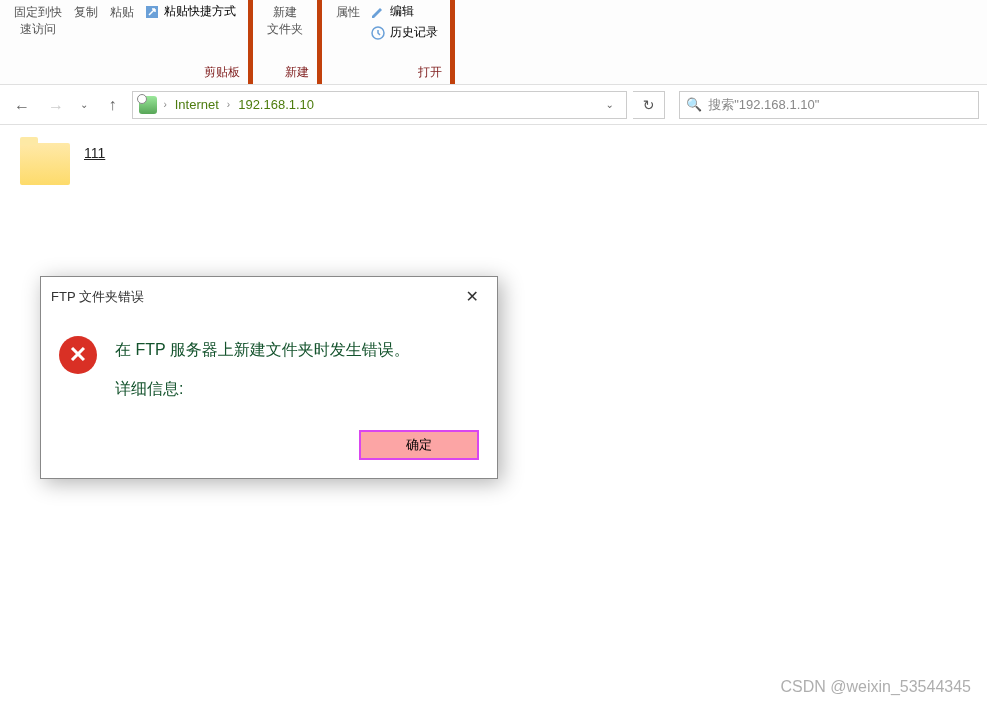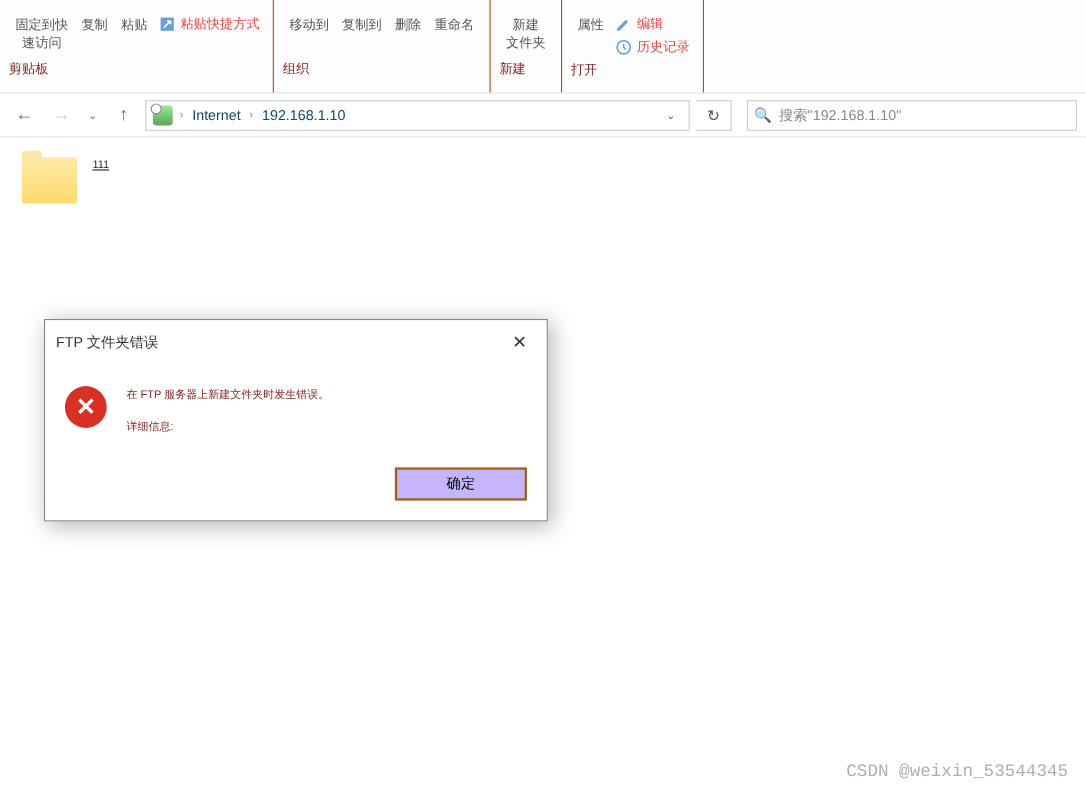--- a/index.html
+++ b/index.html
@@ -1,58 +1,58 @@
 <!DOCTYPE html>
 <html><head>
   <meta charset="utf-8">
   <style>
     * { box-sizing: border-box; margin: 0; padding: 0; }
     body { font-family: "Microsoft YaHei", "Segoe UI", sans-serif; font-size: 13px; background: #fff; color: #333; width: 987px; height: 720px; overflow: hidden; position: relative; }
     
     .ribbon { display: flex; border-bottom: 1px solid #e0e0e0; height: 85px; background: #fdfdfd; }
-    .ribbon-group { display: flex; flex-direction: column; align-items: flex-start; border-right: 1px solid #c2410c; padding: 10px 8px; }
+    .ribbon-group { display: flex; flex-direction: column; align-items: flex-end; border-right: 5px solid #c2410c; padding: 0 8px; }
     .ribbon-group-items { display: flex; flex: 1; align-items: flex-start; padding-top: 2px; }
     .ribbon-group-label { font-size: 12px; color: #7f1d1d; padding: 3px 0; }
     .ribbon-btn { display: flex; flex-direction: column; align-items: center; padding: 2px 6px; cursor: pointer; font-size: 12px; color: #555; }
     .ribbon-small-col { display: flex; flex-direction: column; gap: 2px; }
-    .ribbon-small-btn { display: flex; align-items: center; gap: 4px; padding: 1px 4px; font-size: 12px; color: #ef4444; cursor: pointer; }
+    .ribbon-small-btn { display: flex; align-items: center; gap: 4px; padding: 1px 4px; font-size: 12px; color: #000000; cursor: pointer; }
     .small-icon { width: 16px; height: 16px; display: inline-block; }
     
     .nav-bar { display: flex; align-items: center; height: 40px; border-bottom: 1px solid #e0e0e0; padding: 0 8px; gap: 6px; }
     .nav-arrow { width: 28px; height: 28px; display: flex; align-items: center; justify-content: center; color: #666; cursor: pointer; font-size: 16px; }
     .nav-dropdown { font-size: 10px; color: #666; cursor: pointer; padding: 0 4px; }
     .breadcrumb-box { display: flex; align-items: center; flex: 1; border: 1px solid #ccc; height: 28px; padding: 0 6px; gap: 4px; background: #fff; }
     .bc-icon { width: 18px; height: 18px; border-radius: 3px; background: linear-gradient(#9be89b, #58a658); position: relative; }
     .bc-icon::after { content: ""; position: absolute; width: 8px; height: 8px; background: #fff; border-radius: 50%; top: -2px; left: -2px; border: 1px solid #888; }
     .bc-sep { color: #888; font-size: 10px; padding: 0 2px; }
-    .bc-item { color: #0c4a6e; padding: 0 2px; }
+    .bc-item { color: #4d7c0f; padding: 0 2px; }
     .bc-end-dropdown { margin-left: auto; color: #666; font-size: 10px; cursor: pointer; padding: 0 6px; }
     .refresh-btn { width: 32px; height: 28px; border: 1px solid #ccc; border-left: none; display: flex; align-items: center; justify-content: center; cursor: pointer; font-size: 14px; color: #555; }
     .search-box { display: flex; align-items: center; width: 300px; border: 1px solid #ccc; height: 28px; padding: 0 6px; margin-left: 8px; color: #888; background: #fff; }
     .search-icon { margin-right: 6px; font-size: 13px; }
     
     .content { padding: 18px 20px; display: flex; gap: 0; }
     .file-item { display: flex; align-items: flex-start; gap: 14px; width: 380px; }
     .folder-icon { width: 50px; height: 42px; background: linear-gradient(#ffe9a8, #fddb6b); border-radius: 2px; position: relative; }
     .folder-icon::before { content: ""; position: absolute; top: -6px; left: 0; width: 18px; height: 8px; background: #fde9a5; border-radius: 2px 2px 0 0; }
     .file-icon { width: 42px; height: 52px; background: #fff; border: 1px solid #ddd; position: relative; }
     .file-icon::before { content: ""; position: absolute; top: 0; right: 0; width: 12px; height: 12px; background: linear-gradient(135deg, #fff 48%, #e8e8e8 52%); border-left: 1px solid #ddd; border-bottom: 1px solid #ddd; }
-    .file-name { font-size: 10px; color: #222; padding-top: 2px; text-decoration: underline; }
+    .file-name { font-size: 14px; color: #222; padding-top: 2px; text-decoration: underline; }
     
-    .dialog { position: absolute; top: 290px; left: 40px; width: 458px; background: #fff; border: 1px solid #888; box-shadow: 4px 4px 20px rgba(0,0,0,0.3); }
+    .dialog { position: absolute; top: 276px; left: 40px; width: 458px; background: #fff; border: 1px solid #888; box-shadow: 4px 4px 20px rgba(0,0,0,0.3); }
     .dialog-title-bar { display: flex; align-items: center; justify-content: space-between; padding: 8px 10px; font-size: 13px; }
     .dialog-close { font-size: 16px; cursor: pointer; padding: 2px 8px; color: #333; }
     .dialog-body { display: flex; padding: 20px 18px 28px 18px; gap: 18px; }
     .error-circle { width: 38px; height: 38px; border-radius: 50%; background: #d93025; display: flex; align-items: center; justify-content: center; color: #fff; font-size: 22px; font-weight: bold; flex-shrink: 0; }
-    .dialog-text { font-size: 10px; line-height: 1.7; color: #7f1d1d; }
+    .dialog-text { font-size: 16px; line-height: 1.7; color: #14532d; }
     .dialog-text p { margin-bottom: 12px; }
     .dialog-footer { display: flex; justify-content: flex-end; padding: 0 18px 18px 18px; }
-    .ok-btn { width: 120px; height: 30px; border: 2px solid #a16207; background: #c4b5fd; font-size: 13px; cursor: pointer; }
+    .ok-btn { width: 120px; height: 30px; border: 2px solid #d946ef; background: #fca5a5; font-size: 13px; cursor: pointer; }
     
-    .watermark { position: absolute; right: 16px; bottom: 10px; font-size: 16px; color: rgba(120,120,120,0.6); font-family: Liberation Mono, monospace; }
+    .watermark { position: absolute; right: 16px; bottom: 24px; font-size: 16px; color: rgba(120,120,120,0.6); font-family: Liberation Sans, sans-serif; }
   </style>
 </head>
 <body>
 
 <div class="ribbon">
   <div class="ribbon-group">
     <div class="ribbon-group-items">
       <div class="ribbon-btn">
           <span style="white-space:pre-line;text-align:center">固定到快
 速访问</span>
@@ -69,37 +69,20 @@
                 <rect x="2" y="2" width="12" height="12" fill="#6aa0d8"></rect>
                 <path d="M5 11 L11 5 M11 5 L8 5 M11 5 L11 8" stroke="#fff" stroke-width="1.5" fill="none"></path>
               </svg></span>
           <span>粘贴快捷方式</span>
         </div>
       </div>
     </div>
     <div class="ribbon-group-label">剪贴板</div>
   </div>
 
-  <div class="ribbon-group">
-    <div class="ribbon-group-items">
-      <div class="ribbon-btn">
-          <span>移动到</span>
-        </div>
-      <div class="ribbon-btn">
-          <span>复制到</span>
-        </div>
-      <div class="ribbon-btn">
-          <span>删除</span>
-        </div>
-      <div class="ribbon-btn">
-          <span>重命名</span>
-        </div>
-    </div>
-    <div class="ribbon-group-label">组织</div>
-  </div>
 
   <div class="ribbon-group">
     <div class="ribbon-group-items">
       <div class="ribbon-btn">
           <span style="white-space:pre-line;text-align:center">新建
 文件夹</span>
         </div>
     </div>
     <div class="ribbon-group-label">新建</div>
   </div>

